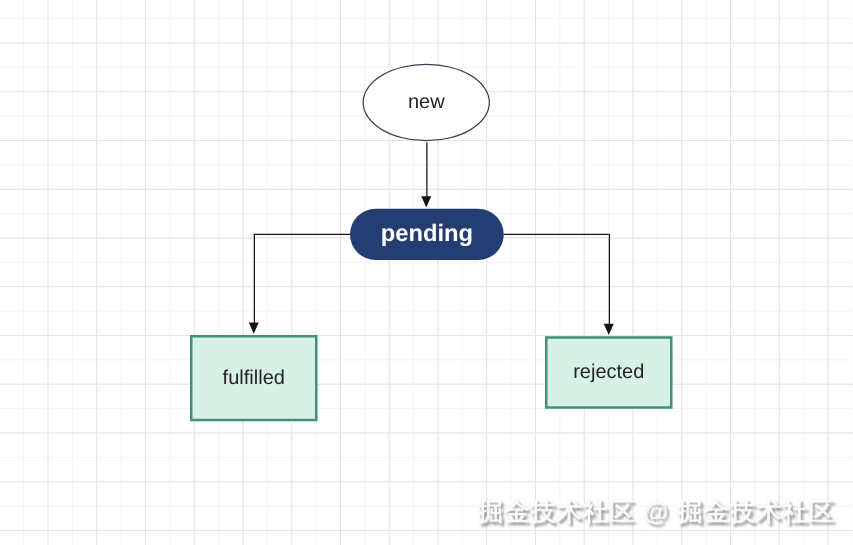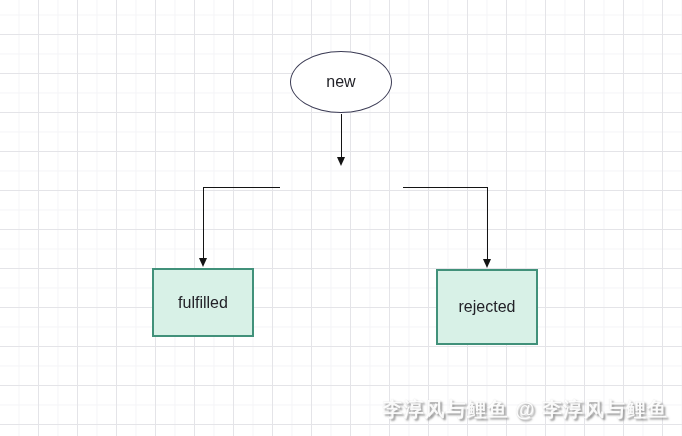--- a/index.html
+++ b/index.html
@@ -51,21 +51,21 @@
     color: var(--pending-text, #ffffff);
   }
   .node-box {
     width: 102px;
     background: var(--state-fill, #d8f1e7);
     border: 2px solid var(--state-border, #41917a);
     font-size: 16px;
     color: var(--text-dark, #222228);
   }
   .node-fulfilled { left: 152px; top: 268px; height: 69px; text-align: center; }
-  .node-rejected  { left: 436px; top: 269px; height: 76px; }
+  .node-rejected  { left: 436px; top: 269px; height: 58px; }
 
   .edge {
     position: absolute;
     background: var(--arrow, #141414);
   }
   .edge-v { width: 1.5px; }
   .edge-h { height: 1.5px; }
 
   .arrowhead {
     position: absolute;
@@ -95,20 +95,23 @@
 
   <div class="node node-ellipse">
     <span>new</span>
   </div>
 
   <div>
     <div class="edge edge-v" style="left:340.5px; top:114px; height:45px;"></div>
     <div class="arrowhead" style="left:336.5px; top:157px;"></div>
   </div>
 
+  <div class="node node-pill">
+    <span>pending</span>
+  </div>
 
   <div>
     <div class="edge edge-h" style="left:203px; top:186.5px; width:77px;"></div>
     <div class="edge edge-v" style="left:202.5px; top:186.5px; height:72px;"></div>
     <div class="arrowhead" style="left:198.8px; top:258px;"></div>
   </div>
 
   <div>
     <div class="edge edge-h" style="left:403px; top:186.5px; width:84px;"></div>
     <div class="edge edge-v" style="left:486.5px; top:186.5px; height:73px;"></div>
@@ -116,15 +119,15 @@
   </div>
 
   <div class="node node-box node-fulfilled">
     <span>fulfilled</span>
   </div>
 
   <div class="node node-box node-rejected">
     <span>rejected</span>
   </div>
 
-  <div class="watermark">李淳风与鲤鱼 @ 李淳风与鲤鱼</div>
+  <div class="watermark">掘金技术社区 @ 掘金技术社区</div>
 
 </div>
 
 </body></html>

